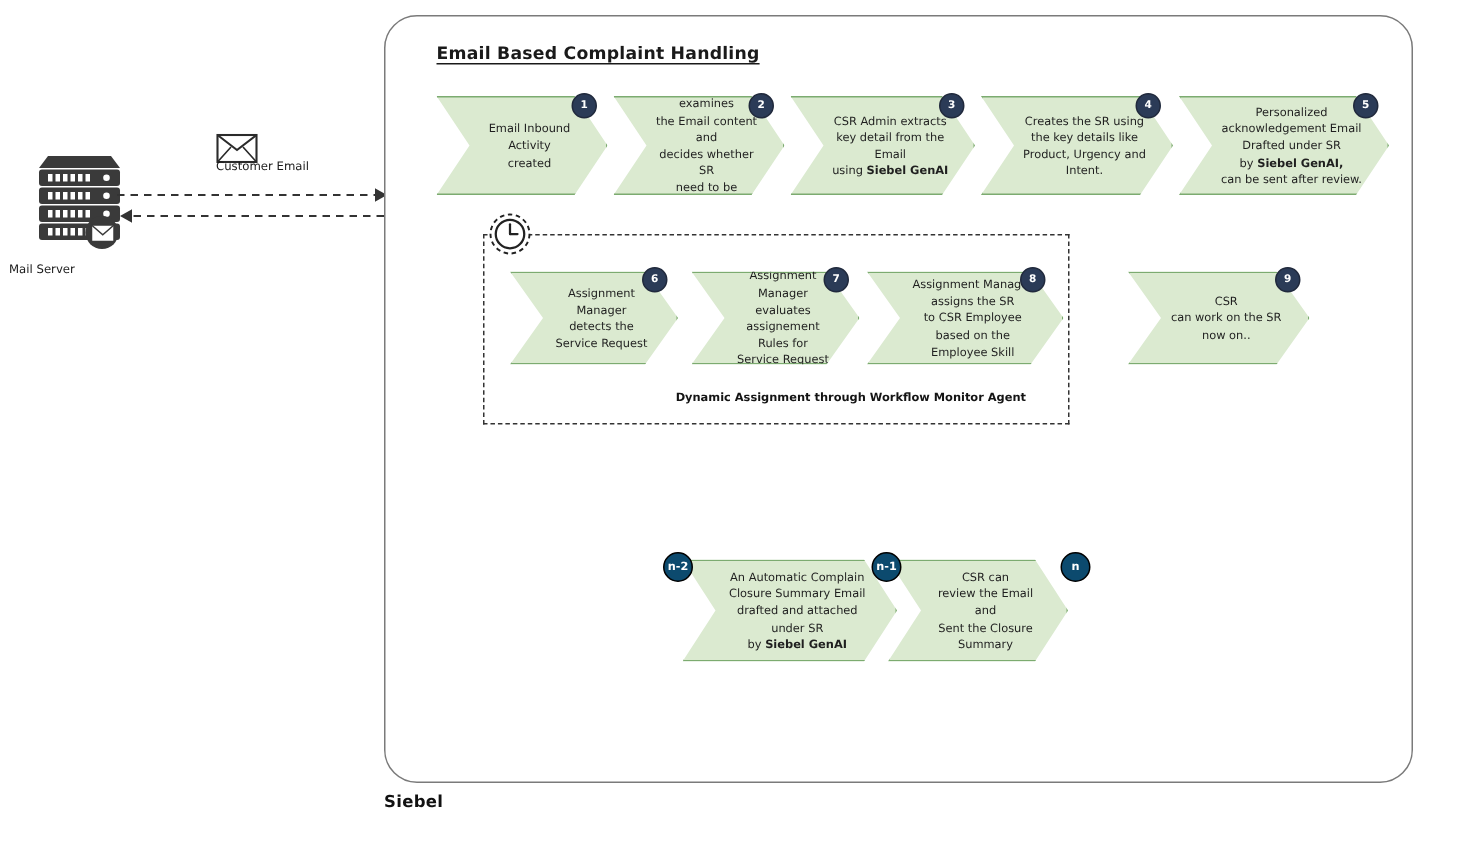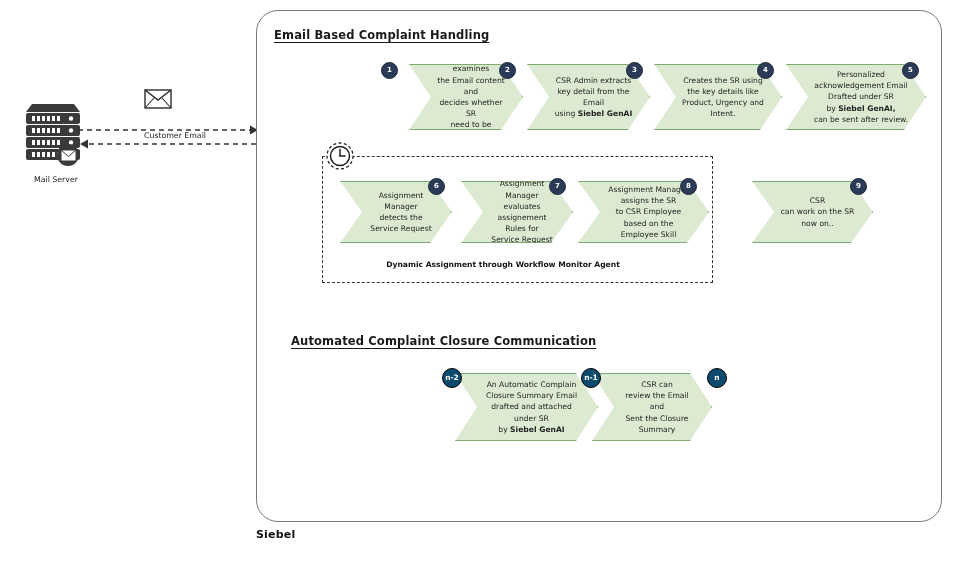--- a/index.html
+++ b/index.html
@@ -40,21 +40,21 @@
   .section-title {
     position: absolute;
     font-size: 11.5px;
     font-weight: bold;
     color: #1a1a1a;
     text-decoration: underline;
     text-underline-offset: 3px;
     letter-spacing: .15px;
     white-space: nowrap;
   }
-  #title-email { left: 274px; top: 28px; }
+  #title-email { left: 291px; top: 28px; }
   #title-closure { left: 291px; top: 334px; }
 
   
   .chevron {
     position: absolute;
     background: #dbead0;
     border: 1px solid #7cab70;
     display: flex;
     align-items: center;
     justify-content: center;
@@ -94,43 +94,43 @@
     position: absolute;
     left: 322px; top: 156px;
     width: 391px; height: 127px;
     border: 1.4px dashed #333333;
     background: transparent;
   }
   .dashed-caption {
     position: absolute;
     left: 322px; top: 260px;
     width: 362px;
-    text-align: center;
+    text-align: right;
     font-size: 7.6px;
     font-weight: bold;
     color: #141414;
   }
 
   
   .clock-icon { position: absolute; left: 325px; top: 141px; }
 
   
   .mail-server { position: absolute; left: 24px; top: 98px; }
   .mail-server-label {
     position: absolute;
     left: 6px; top: 175px;
     width: 100px;
-    text-align: center;
+    text-align: left;
     font-size: 7.8px;
     color: #1a1a1a;
   }
   .envelope-icon { position: absolute; left: 144px; top: 89px; }
   .customer-email-label {
     position: absolute;
-    left: 120px; top: 131px;
+    left: 120px; top: 106px;
     width: 110px;
     text-align: center;
     font-size: 7.8px;
     color: #1a1a1a;
   }
   .flow-arrows { position: absolute; left: 70px; top: 122px; }
 </style>
 </head>
 <body>
 
@@ -193,22 +193,25 @@
       <line x1="8" y1="8" x2="180" y2="8" stroke="#333333" stroke-width="1.4" stroke-dasharray="5,4"></line>
       <path d="M180 3.5 L188 8 L180 12.5 Z" fill="#333333"></path>
       <line x1="195" y1="22" x2="18" y2="22" stroke="#333333" stroke-width="1.4" stroke-dasharray="5,4"></line>
       <path d="M18 17.5 L10 22 L18 26.5 Z" fill="#333333"></path>
     </svg>
   </div>
 
   <div class="siebel-box"></div>
 
   <div class="section-title" id="title-email">Email Based Complaint Handling</div>
-  <div class="section-title" id="title-closure">Automated Complaint Closure Communication</div>
-
+
+  <div class="chevron" style="left:291px; top:64px; width:114px; height:66px;">
+    <div class="ch-text">Email Inbound Activity
+created</div>
+  </div>
   <div class="badge navy" style="left:381px; top:62px;">1</div>
 
   <div class="chevron" style="left:409px; top:64px; width:114px; height:66px;">
     <div class="ch-text">CSR Admin examines
 the Email content and
 decides whether SR
 need to be created.</div>
   </div>
   <div class="badge navy" style="left:499px; top:62px;">2</div>
 

